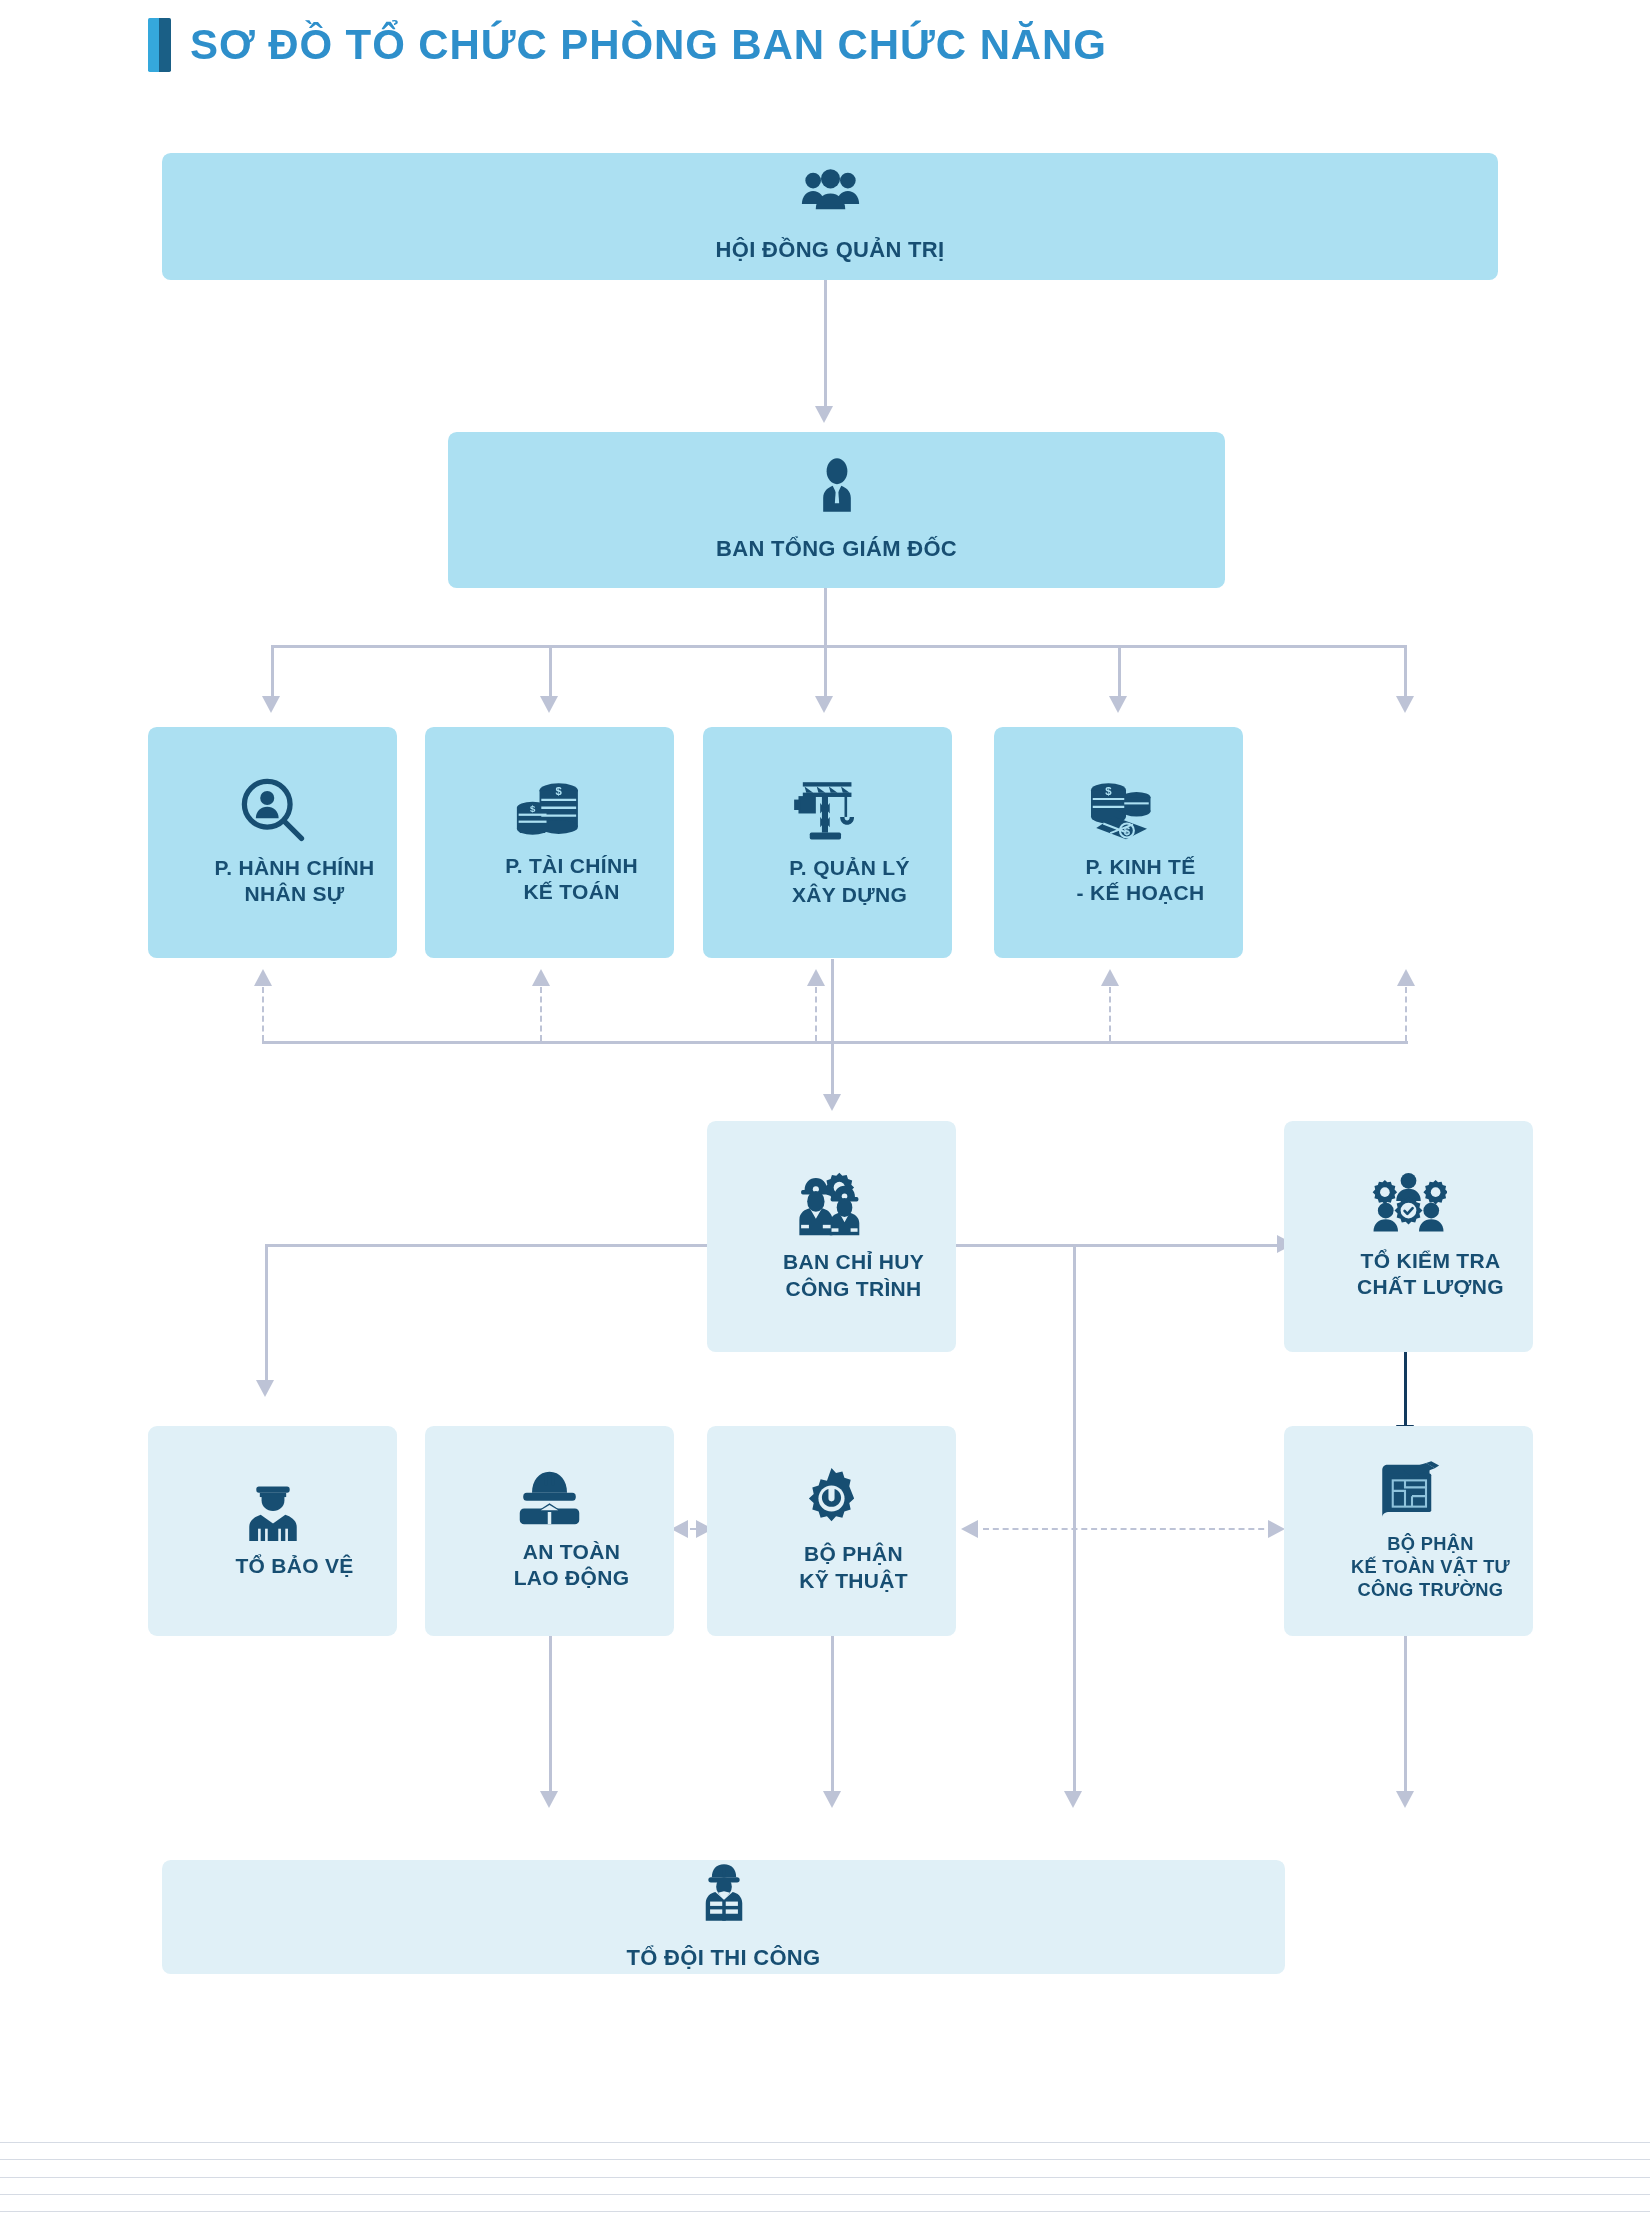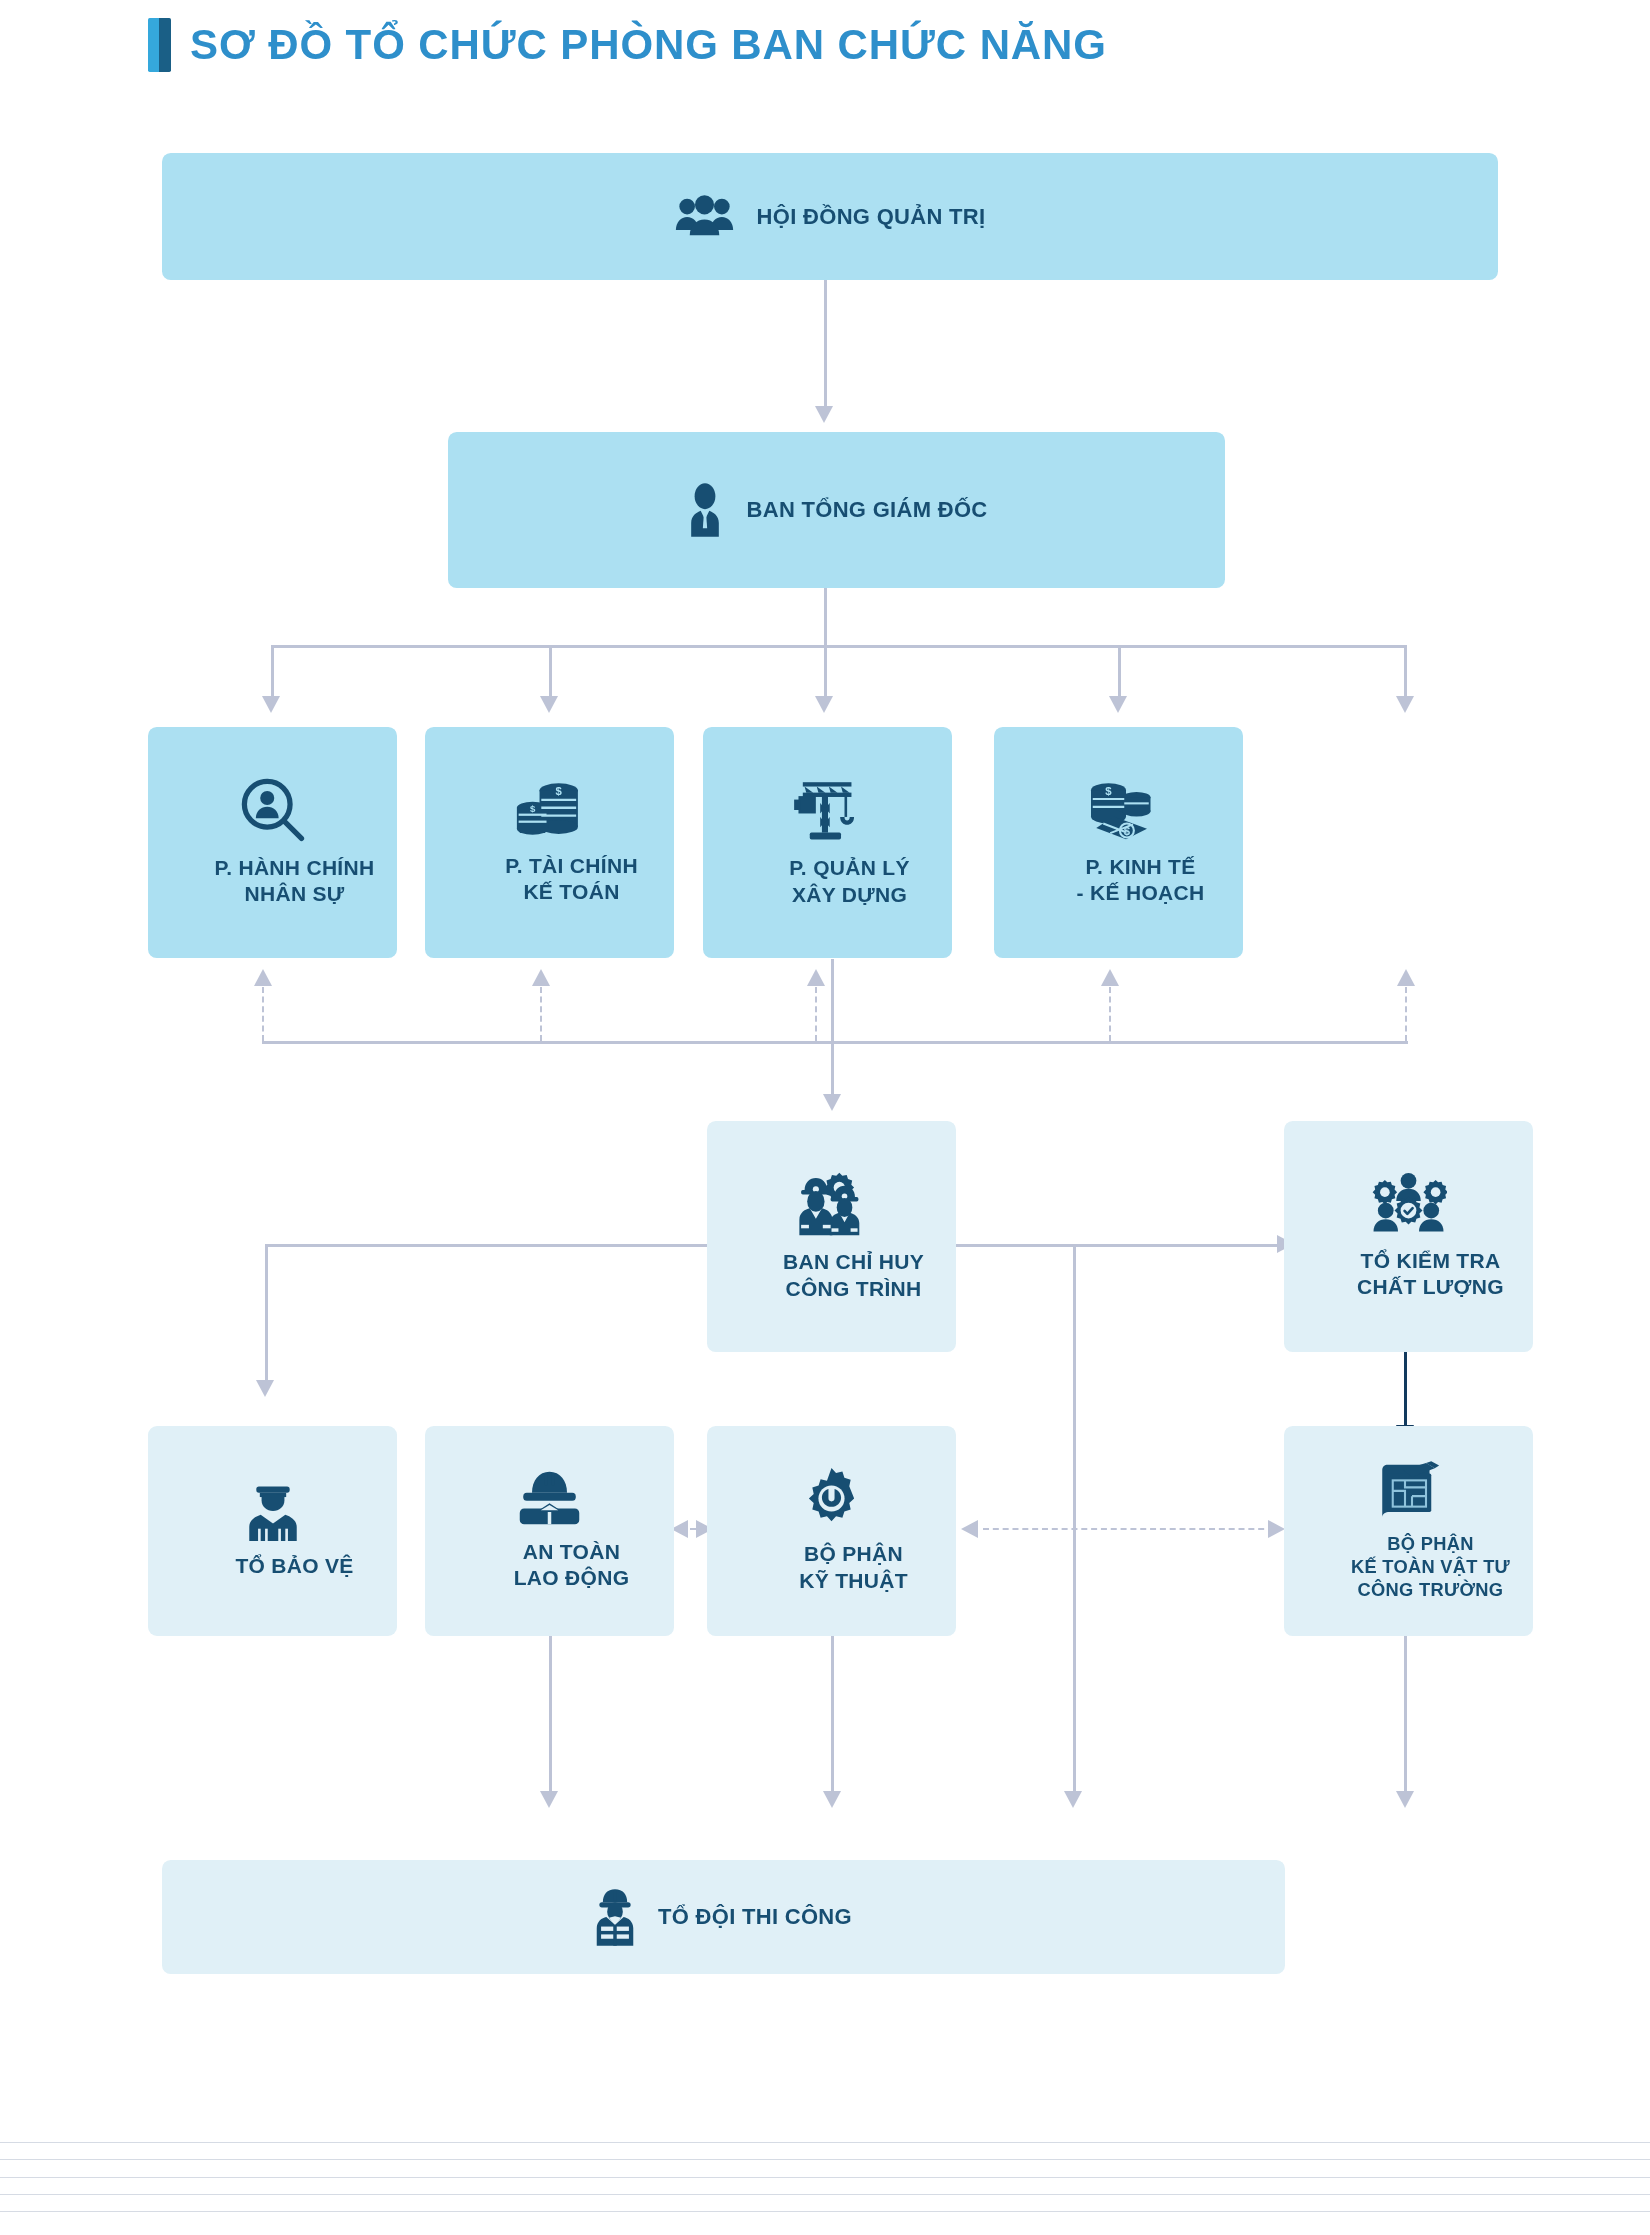--- a/index.html
+++ b/index.html
@@ -14,21 +14,21 @@
   #title-text{font-size:42px;font-weight:bold;letter-spacing:0.9px;color:#2E8FCB;white-space:nowrap;}
 
   
   .node{position:absolute;box-sizing:border-box;border-radius:8.7px;
         display:flex;align-items:center;justify-content:center;text-align:center;}
   .node.dark{background:#ACE0F2;}
   .node.light{background:#E0F0F7;}
   .node .lbl{color:#174E72;font-weight:bold;line-height:1.26;letter-spacing:0.3px;}
 
   
-  .node.horiz{flex-direction:row;gap:23px;}
+  .node.horiz{flex-direction:column;gap:23px;}
   .node.horiz .lbl{font-size:22px;}
   
   .node.vert{flex-direction:column;gap:12.2px;}
   .node.vert .lbl{font-size:21px;margin-left:44px;}
   .node.vert.small .lbl{font-size:18.3px;}
 
   .ico{display:block;flex:0 0 auto;}
   .ico svg{display:block;}
 
   

